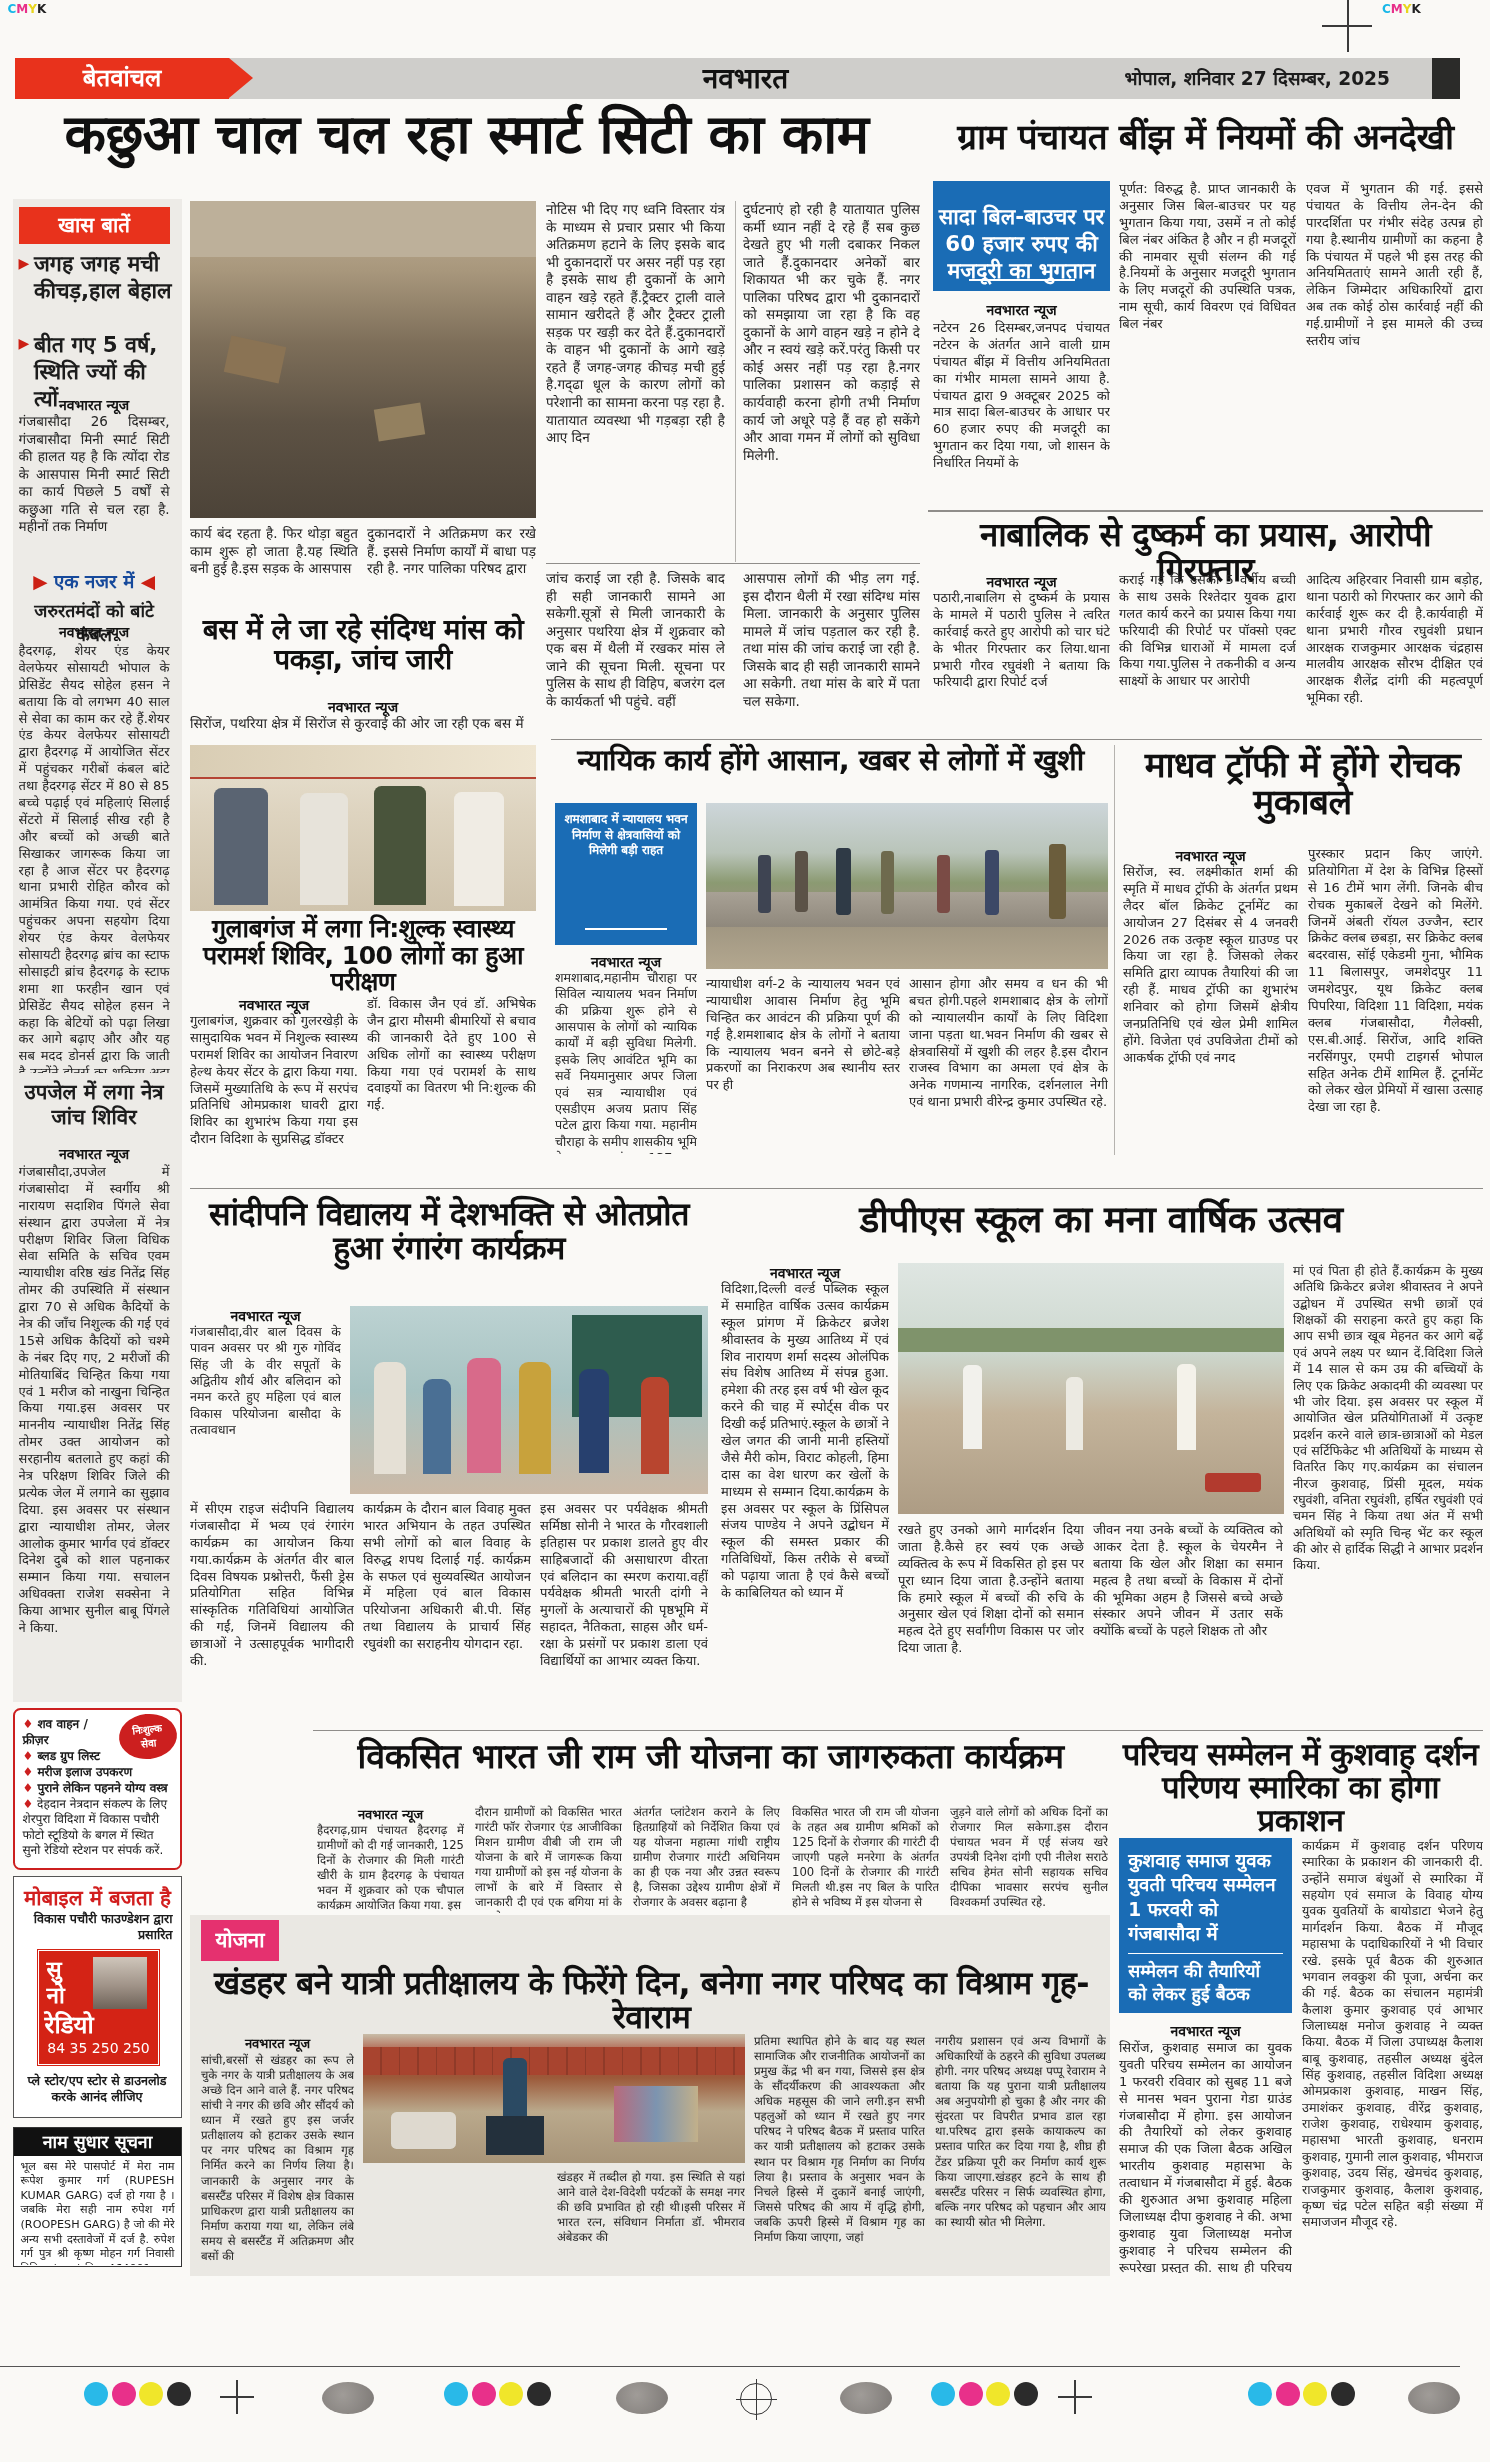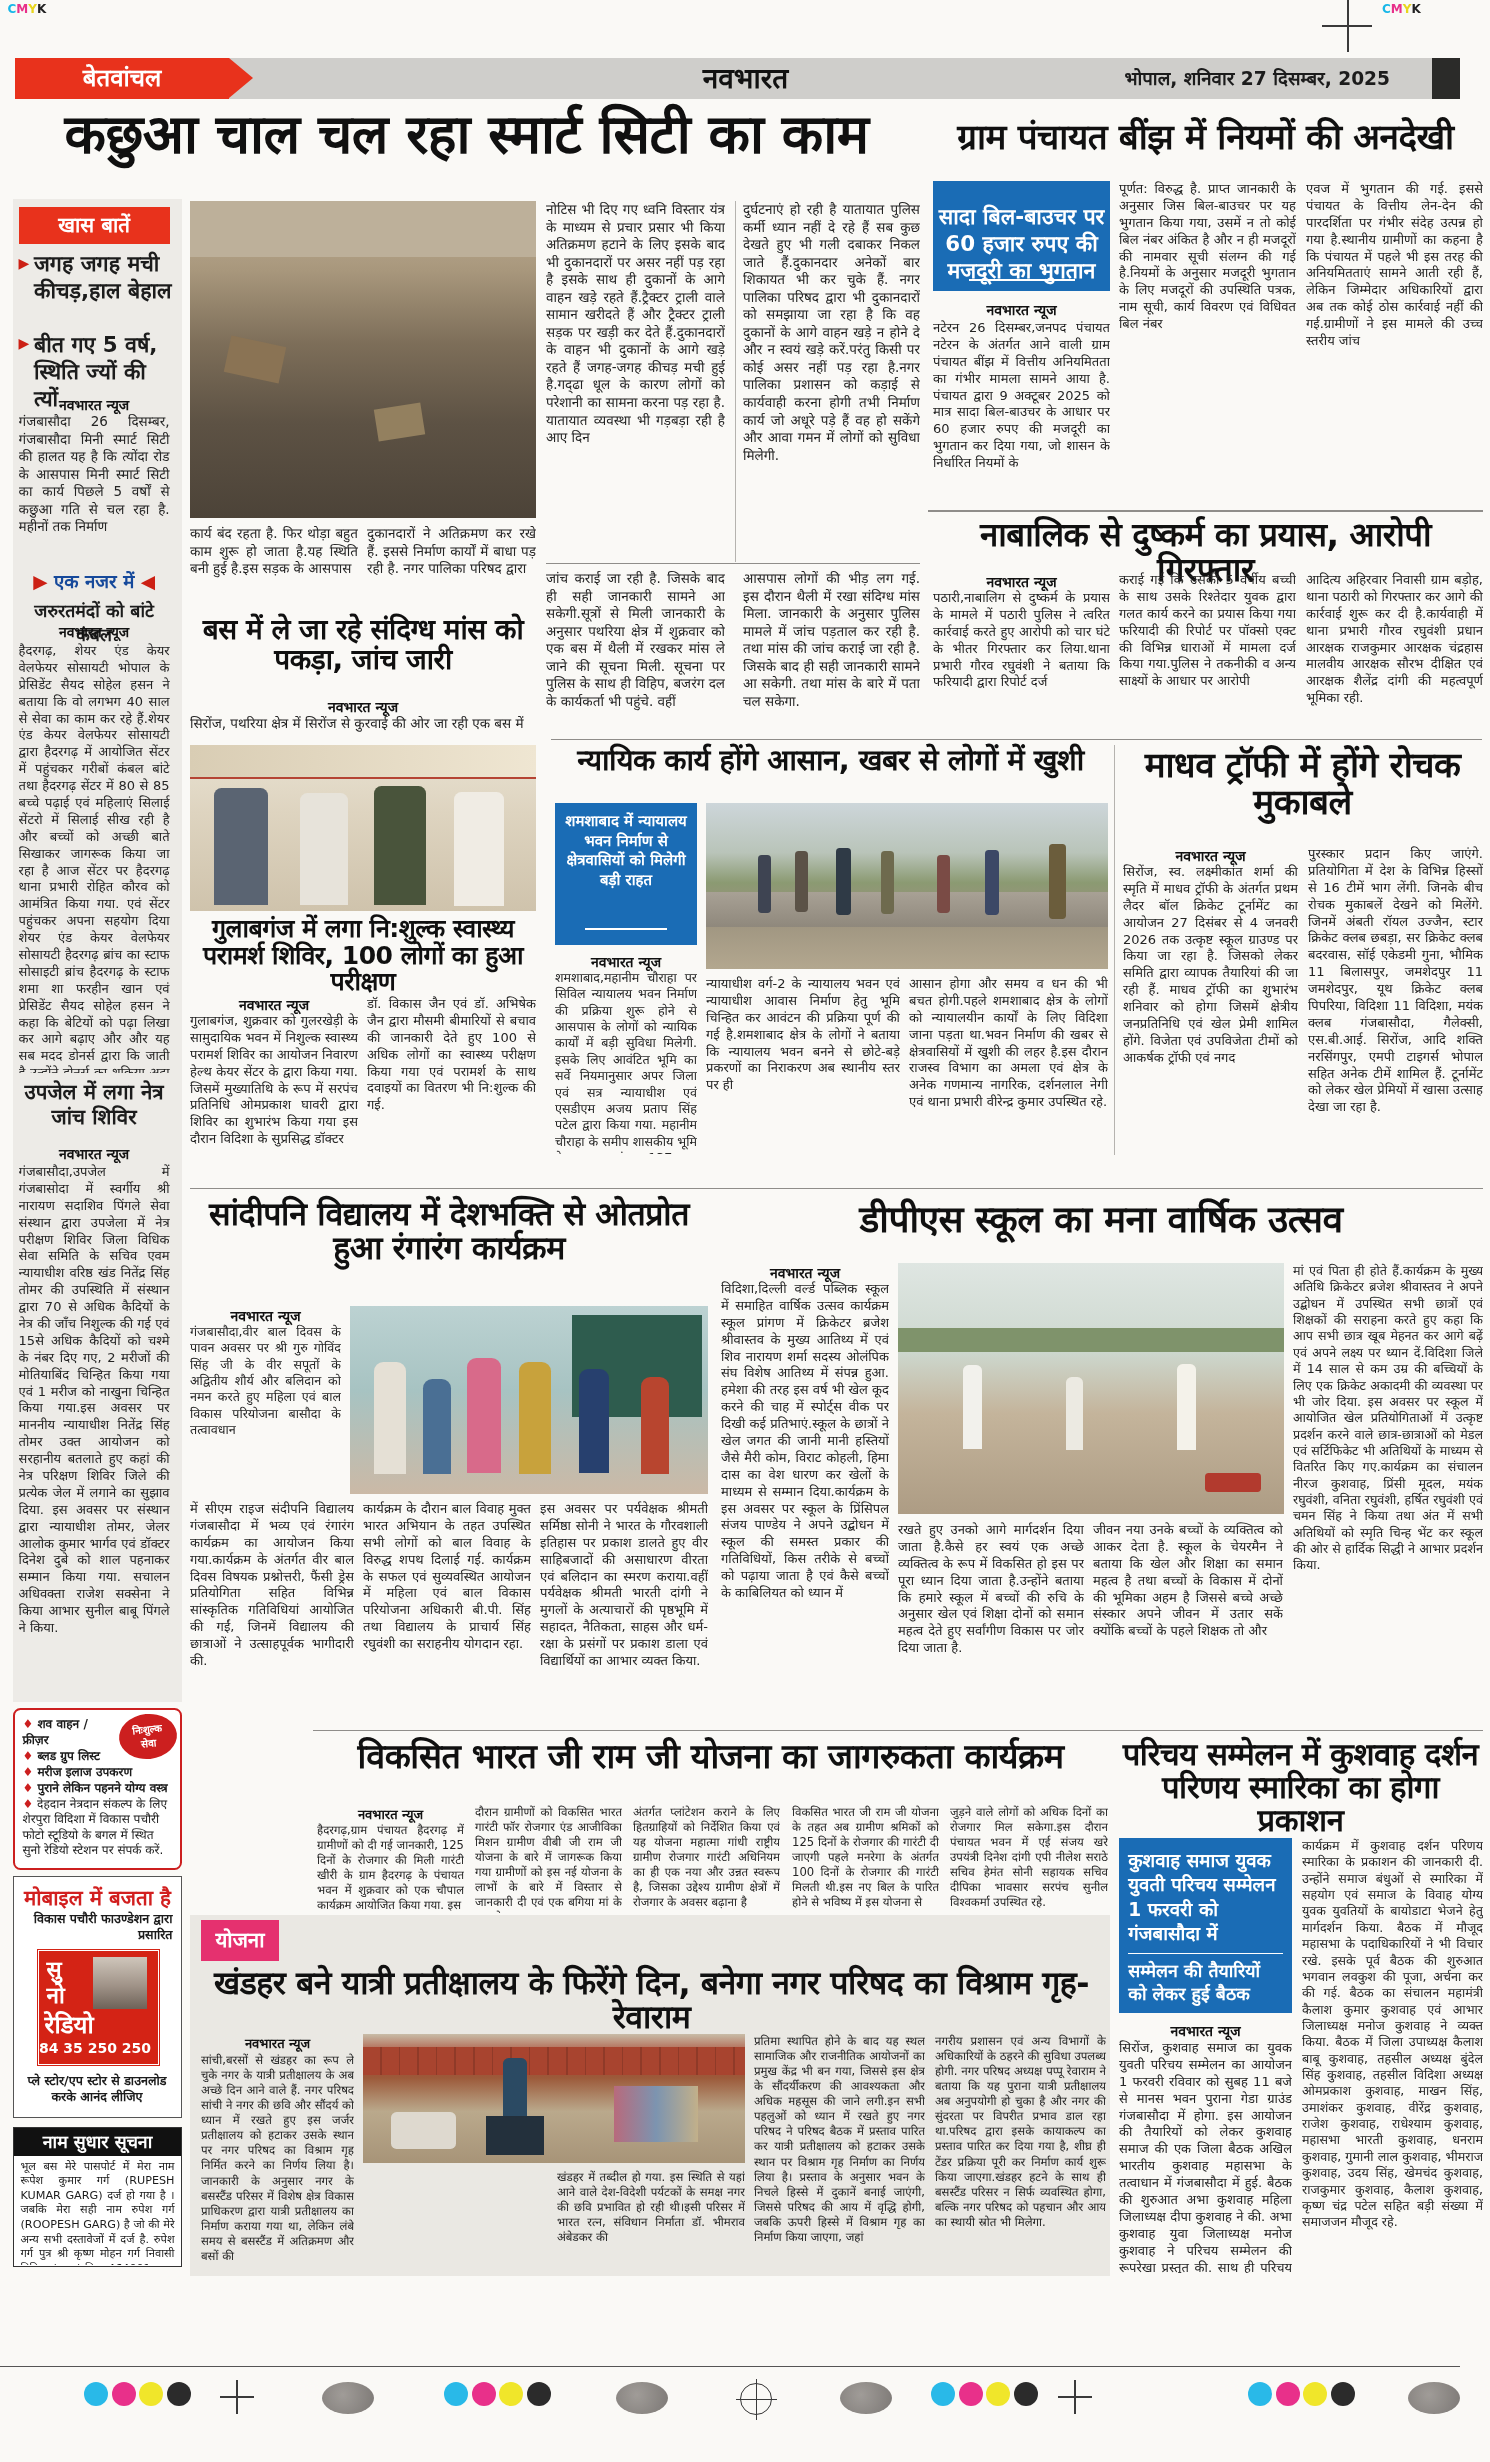--- a/index.html
+++ b/index.html
@@ -79,21 +79,21 @@
   </div>
 
   <div class="abs" style="left:13px;top:1876px;width:169px;height:242px;background:#fff;border:1.9px solid #555;box-sizing:border-box">
     <div style="position:absolute;left:0;top:5.6px;width:100%;text-align:center;font-size:20.5px;font-weight:bold;color:#d21f1f">मोबाइल में बजता है</div>
     <div style="position:absolute;left:7.5px;top:34px;width:151px;text-align:right;font-size:12.6px;font-weight:bold;line-height:1.3">विकास पचौरी फाउण्डेशन द्वारा प्रसारित</div>
     <div style="position:absolute;left:24px;top:73px;width:121px;height:115px;background:#d42315;border:1.9px solid #fff;outline:1.9px solid #d42315;box-sizing:border-box">
       <div style="position:absolute;left:7.5px;top:1.9px;color:#fff;font-weight:bold;font-size:22.4px">सु</div>
       <div style="position:absolute;left:7.5px;top:28px;color:#fff;font-weight:bold;font-size:22.4px">नो</div>
       <div style="position:absolute;left:54px;top:5.6px;width:54px;height:52px;background:linear-gradient(180deg,#cfc6bb 0%,#a09388 55%,#6e6258 100%)"></div>
       <div style="position:absolute;left:5.6px;top:56px;color:#fff;font-weight:bold;font-size:24px">रेडियो</div>
-      <div style="position:absolute;left:0;top:89px;width:100%;color:#fff;font-weight:bold;font-size:14px">84 35 250 250</div>
+      <div style="position:absolute;left:0;top:89px;width:100%;text-align:center;color:#fff;font-weight:normal;font-size:14px">84 35 250 250</div>
     </div>
     <div style="position:absolute;left:7.5px;top:196px;width:151px;text-align:center;font-size:12.6px;font-weight:bold;line-height:1.3">प्ले स्टोर/एप स्टोर से डाउनलोड करके आनंद लीजिए</div>
   </div>
 
   <div class="abs" style="left:13px;top:2127px;width:169px;height:140px;background:#fff;border:0.9px solid #333;box-sizing:border-box">
     <div style="background:#111;color:#fff;font-size:17.7px;font-weight:bold;text-align:center;height:28px;line-height:28px">नाम सुधार सूचना</div>
     <div style="font-size:11.2px;line-height:1.3;text-align:justify;padding:3.7px 6.5px;overflow:hidden;height:102px">भूल बस मेरे पासपोर्ट में मेरा नाम रूपेश कुमार गर्ग (RUPESH KUMAR GARG) दर्ज हो गया है । जबकि मेरा सही नाम रुपेश गर्ग (ROOPESH GARG) है जो की मेरे अन्य सभी दस्तावेजों में दर्ज है. रुपेश गर्ग पुत्र श्री कृष्ण मोहन गर्ग निवासी विदिशा (म.प्र.) पिन- 464001</div>
   </div>
 
   <div class="abs photo" style="left:190px;top:201px;width:346px;height:317px;background:linear-gradient(180deg,#c2b198 0%,#a8977c 22%,#7d6e59 45%,#5d5244 70%,#4c4338 100%)">
@@ -115,21 +115,21 @@
   <div class="abs tc" style="left:743px;top:570px;width:177px;height:171px;font-size:13.5px">आसपास लोगों की भीड़ लग गई. इस दौरान थैली में रखा संदिग्ध मांस मिला. जानकारी के अनुसार पुलिस मामले में जांच पड़ताल कर रही है. तथा मांस की जांच कराई जा रही है. जिसके बाद ही सही जानकारी सामने आ सकेगी. तथा मांस के बारे में पता चल सकेगा.</div>
 
   <div class="abs hl" style="left:928px;top:518px;width:555px;height:47px;font-size:33px">नाबालिक से दुष्कर्म का प्रयास, आरोपी गिरफ्तार</div>
   <div class="abs bl" style="left:933px;top:572px;width:177px">नवभारत न्यूज</div>
   <div class="abs tc" style="left:933px;top:590px;width:177px;height:147px">पठारी,नाबालिग से दुष्कर्म के प्रयास के मामले में पठारी पुलिस ने त्वरित कार्रवाई करते हुए आरोपी को चार घंटे के भीतर गिरफ्तार कर लिया.थाना प्रभारी गौरव रघुवंशी ने बताया कि फरियादी द्वारा रिपोर्ट दर्ज</div>
   <div class="abs tc" style="left:1119px;top:572px;width:177px;height:166px">कराई गई कि उसकी 5 वर्षीय बच्ची के साथ उसके रिश्तेदार युवक द्वारा गलत कार्य करने का प्रयास किया गया फरियादी की रिपोर्ट पर पॉक्सो एक्ट की विभिन्न धाराओं में मामला दर्ज किया गया.पुलिस ने तकनीकी व अन्य साक्ष्यों के आधार पर आरोपी</div>
   <div class="abs tc" style="left:1306px;top:572px;width:177px;height:166px">आदित्य अहिरवार निवासी ग्राम बड़ोह, थाना पठारी को गिरफ्तार कर आगे की कार्रवाई शुरू कर दी है.कार्यवाही में थाना प्रभारी गौरव रघुवंशी प्रधान आरक्षक राजकुमार आरक्षक चंद्रहास मालवीय आरक्षक सौरभ दीक्षित एवं आरक्षक शैलेंद्र दांगी की महत्वपूर्ण भूमिका रही.</div>
   <div class="abs hr-line" style="left:551px;top:739px;width:931px;height:0.9px"></div>
 
   <div class="abs hl" style="left:551px;top:745px;width:559px;height:48px;font-size:29px">न्यायिक कार्य होंगे आसान, खबर से लोगों में खुशी</div>
-  <div class="abs kick" style="left:555px;top:803px;width:142px;height:142px;font-size:15px;line-height:1.3;padding:9.3px 5.6px;box-sizing:border-box">शमशाबाद में न्यायालय भवन निर्माण से क्षेत्रवासियों को मिलेगी बड़ी राहत</div>
+  <div class="abs kick" style="left:555px;top:803px;width:142px;height:142px;font-size:12px;line-height:1.3;padding:9.3px 5.6px;box-sizing:border-box">शमशाबाद में न्यायालय भवन निर्माण से क्षेत्रवासियों को मिलेगी बड़ी राहत</div>
   <div class="abs" style="left:585px;top:928px;width:82px;height:1.9px;background:#fff"></div>
   <div class="abs photo" style="left:706px;top:803px;width:402px;height:166px;background:linear-gradient(180deg,#cdd6da 0%,#b9c4b9 30%,#8b9a72 48%,#9a917d 65%,#b3a78f 100%)">
     <div style="position:absolute;left:0;top:89px;width:100%;height:35px;background:linear-gradient(180deg,#a8a195,#8f887c)"></div>
     <div style="position:absolute;left:52px;top:52px;width:13px;height:58px;background:#3e4452;border-radius:3.7px"></div>
     <div style="position:absolute;left:89px;top:48px;width:13px;height:61px;background:#5b5247;border-radius:3.7px"></div>
     <div style="position:absolute;left:130px;top:45px;width:15px;height:67px;background:#2f3a46;border-radius:3.7px"></div>
     <div style="position:absolute;left:175px;top:48px;width:13px;height:63px;background:#6e6a4e;border-radius:3.7px"></div>
     <div style="position:absolute;left:231px;top:52px;width:13px;height:58px;background:#7a4b45;border-radius:3.7px"></div>
     <div style="position:absolute;left:279px;top:47px;width:14px;height:65px;background:#3c4866;border-radius:3.7px"></div>
     <div style="position:absolute;left:343px;top:41px;width:17px;height:75px;background:#6b5d3c;border-radius:3.7px"></div>

